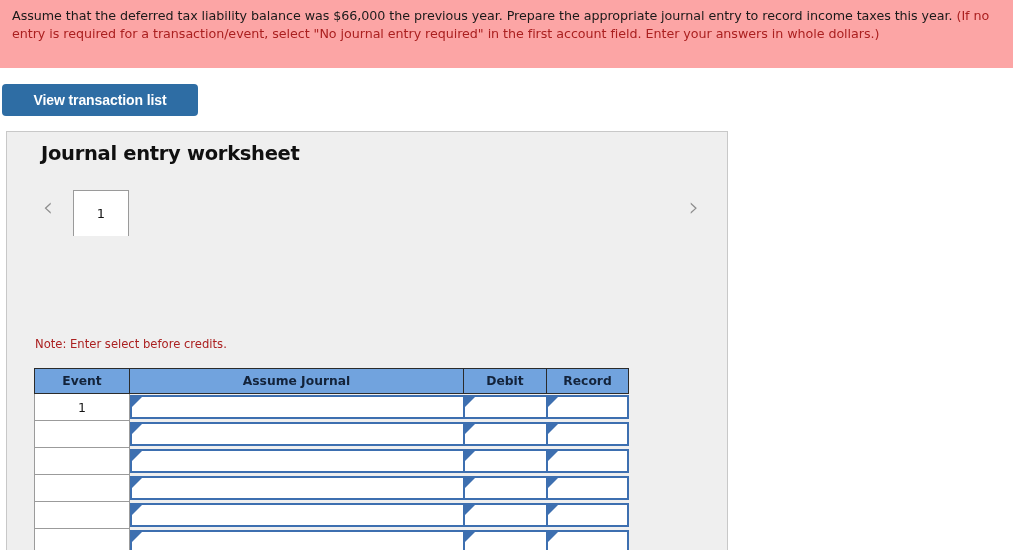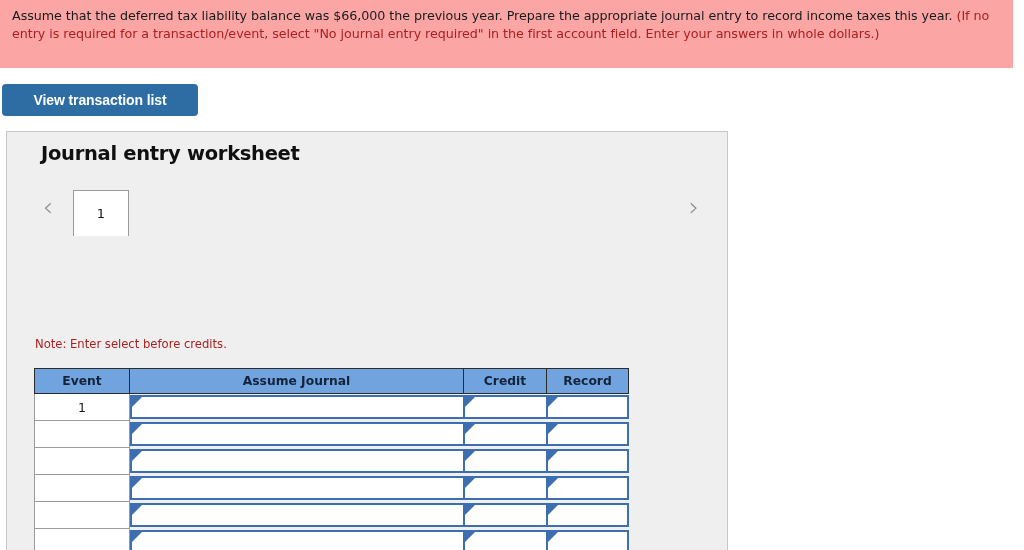--- a/index.html
+++ b/index.html
@@ -251,21 +251,21 @@
       <colgroup>
         <col class="col-event">
         <col class="col-gj">
         <col class="col-debit">
         <col class="col-credit">
       </colgroup>
       <thead>
         <tr>
           <th>Event</th>
           <th>Assume Journal</th>
-          <th>Credit</th>
+          <th>Debit</th>
           <th>Record</th>
         </tr>
       </thead>
       <tbody>
 
         <tr>
           <td class="ev-cell">1</td>
           <td class="in-cell gj">
             <div class="inbox">
                 <span class="tri"></span>

